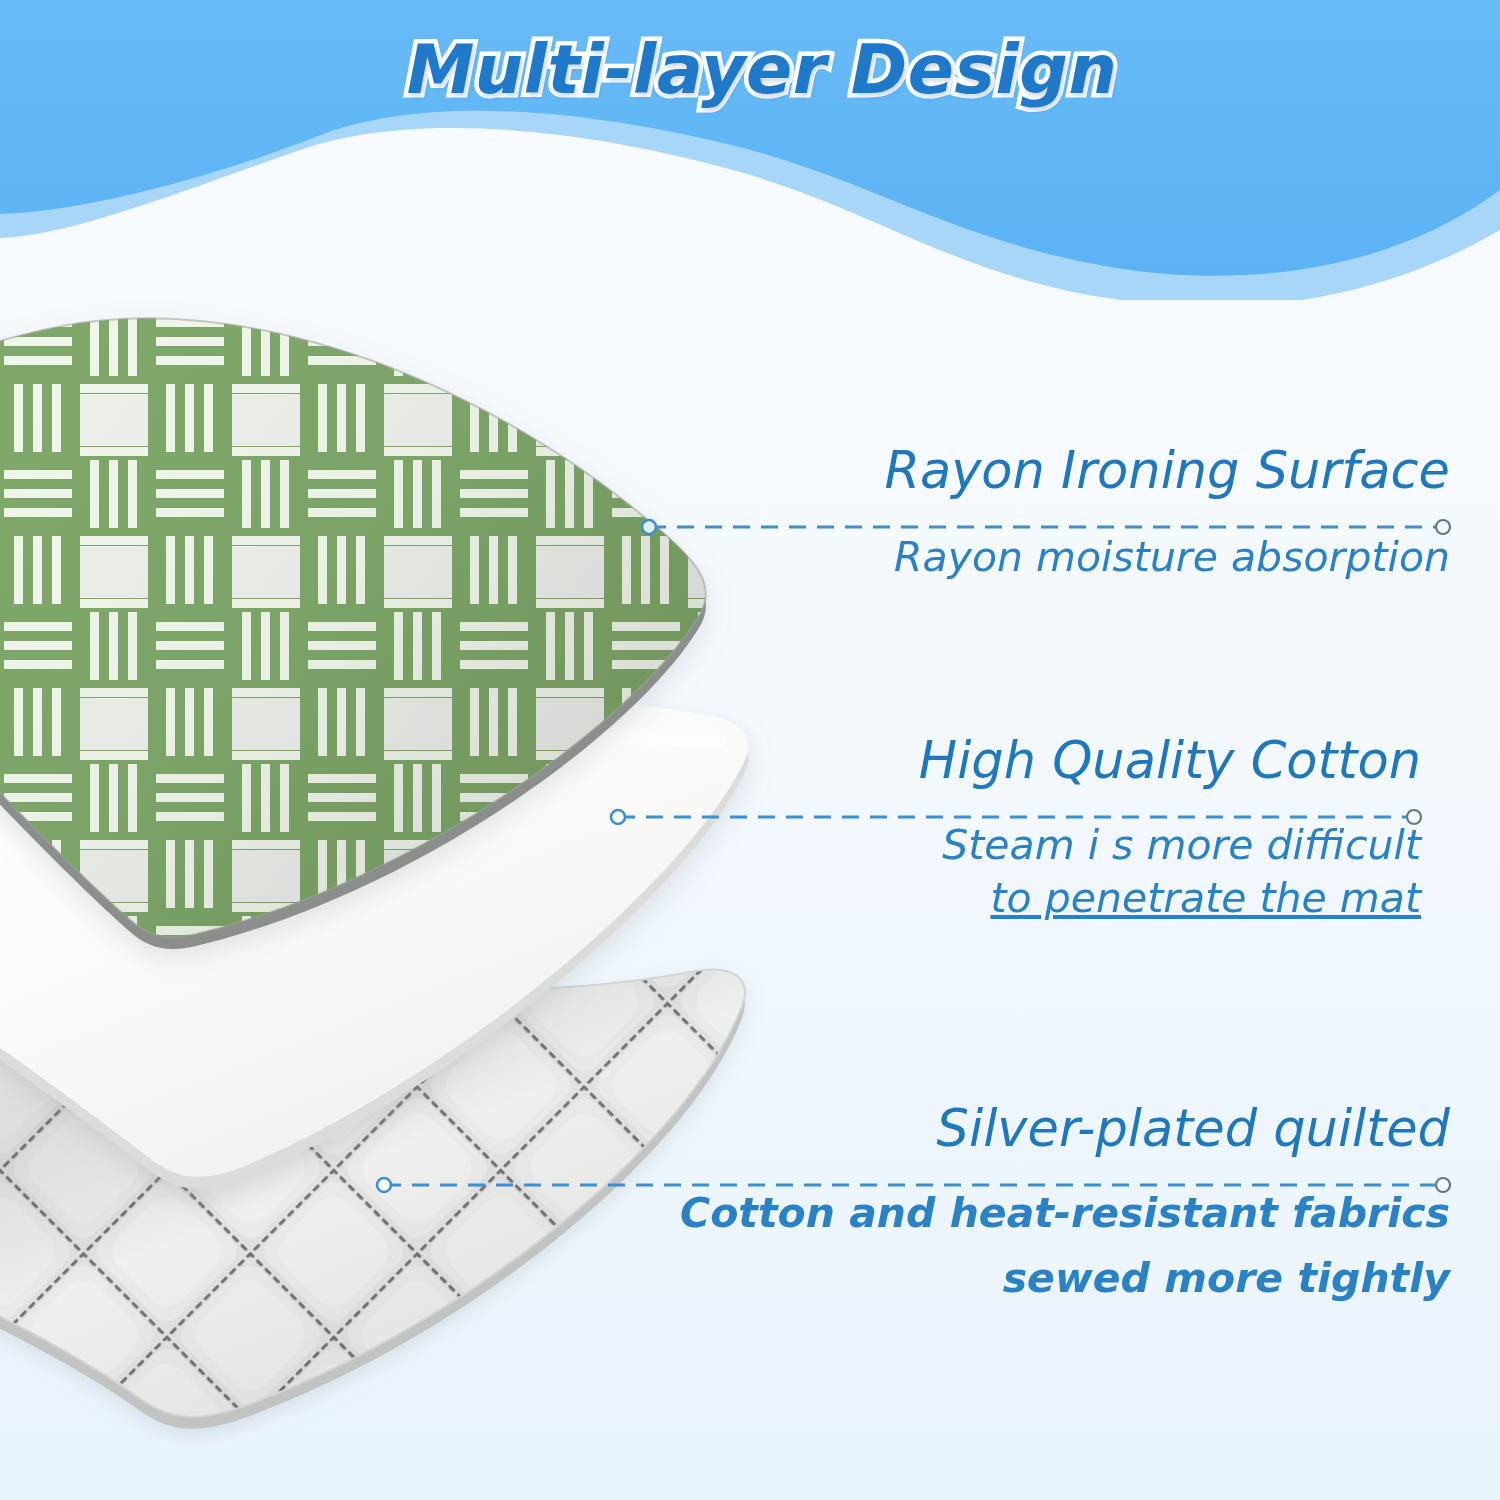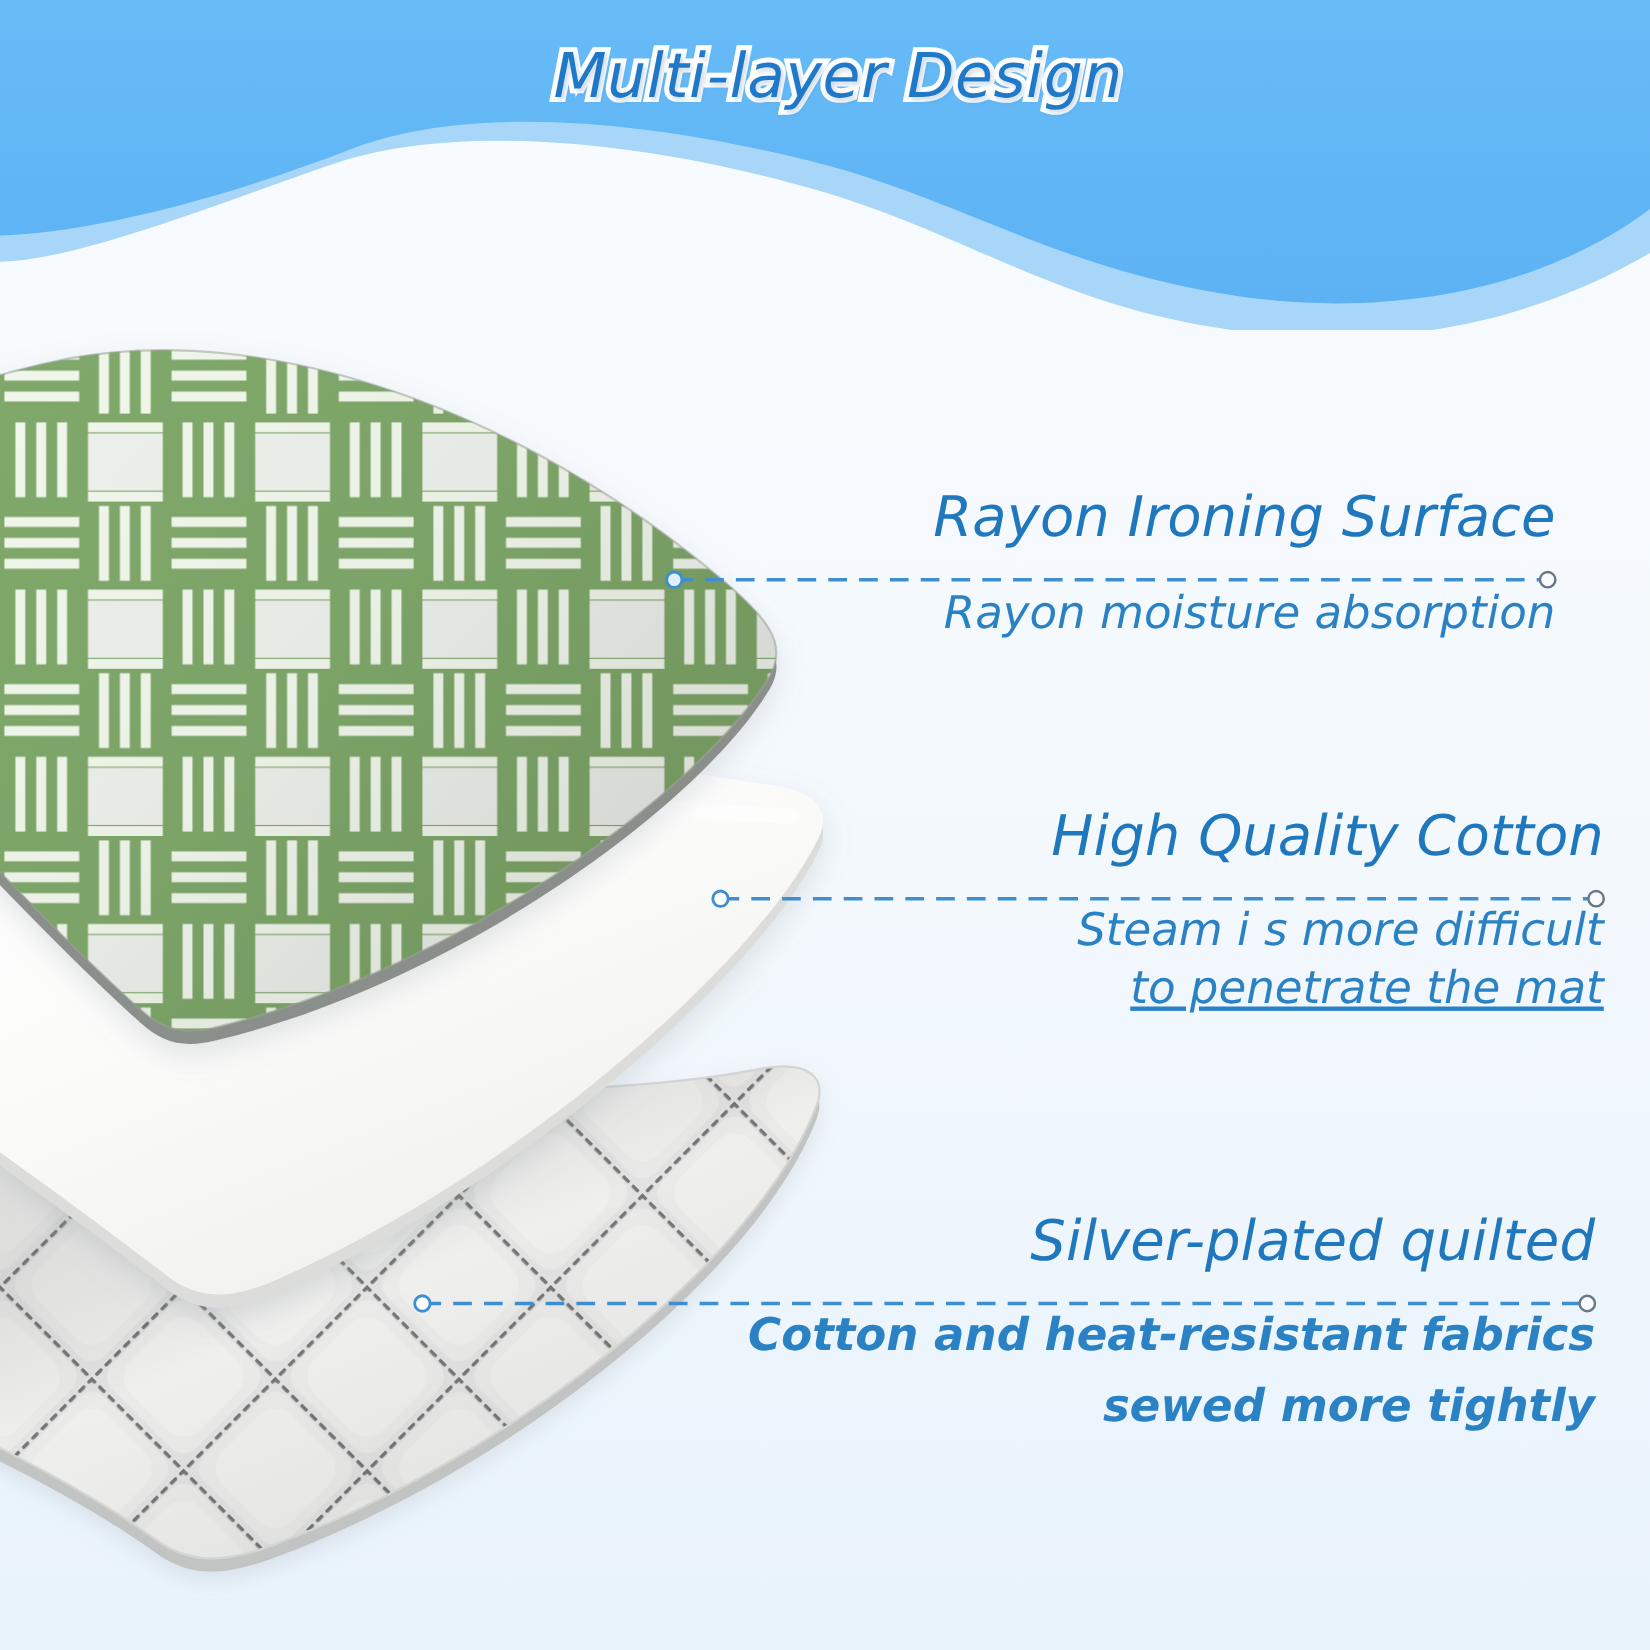--- a/index.html
+++ b/index.html
@@ -30,22 +30,22 @@
     position: absolute;
     left: 0; top: 14px;
     width: 1500px;
     text-align: center;
     pointer-events: none;
   }
   #page-title {
     display: inline-block;
     font-family: "DejaVu Sans", sans-serif;
     font-style: italic;
-    font-weight: normal;
-    font-size: 56px;
+    font-weight: bold;
+    font-size: 68px;
     line-height: 112px;
     letter-spacing: 0.5px;
     color: #2079c8;
     -webkit-text-stroke: 9px #ffffff;
     paint-order: stroke fill;
     text-shadow:
       0 0 1px #ffffff,
       2px 3px 5px rgba(40,90,150,0.25);
     margin-left: 24px;
   }
@@ -82,25 +82,25 @@
     color: #2a82c4;
     text-align: right;
     white-space: nowrap;
   }
   .callout-rule {
     position: absolute;
     height: 14px;
   }
   .callout-rule svg { display: block; overflow: visible; }
 
-  #callout-rayon { left: 604px; top: 440px; width: 810px; }
+  #callout-rayon { left: 640px; top: 440px; width: 810px; }
   #callout-rayon .callout-title { width: 810px; }
   #callout-rayon .callout-sub { width: 810px; margin-top: 30px; }
 
-  #callout-cotton { left: 646px; top: 730px; width: 812px; }
+  #callout-cotton { left: 609px; top: 730px; width: 812px; }
   #callout-cotton .callout-title { width: 812px; }
   #callout-cotton .callout-sub { width: 812px; margin-top: 28px; }
 
   #callout-silver { left: 375px; top: 1098px; width: 1075px; }
   #callout-silver .callout-title { width: 1075px; }
   #callout-silver .callout-sub { width: 1075px; margin-top: 28px; font-weight: bold; }
 </style>
 </head>
 <body>
 

